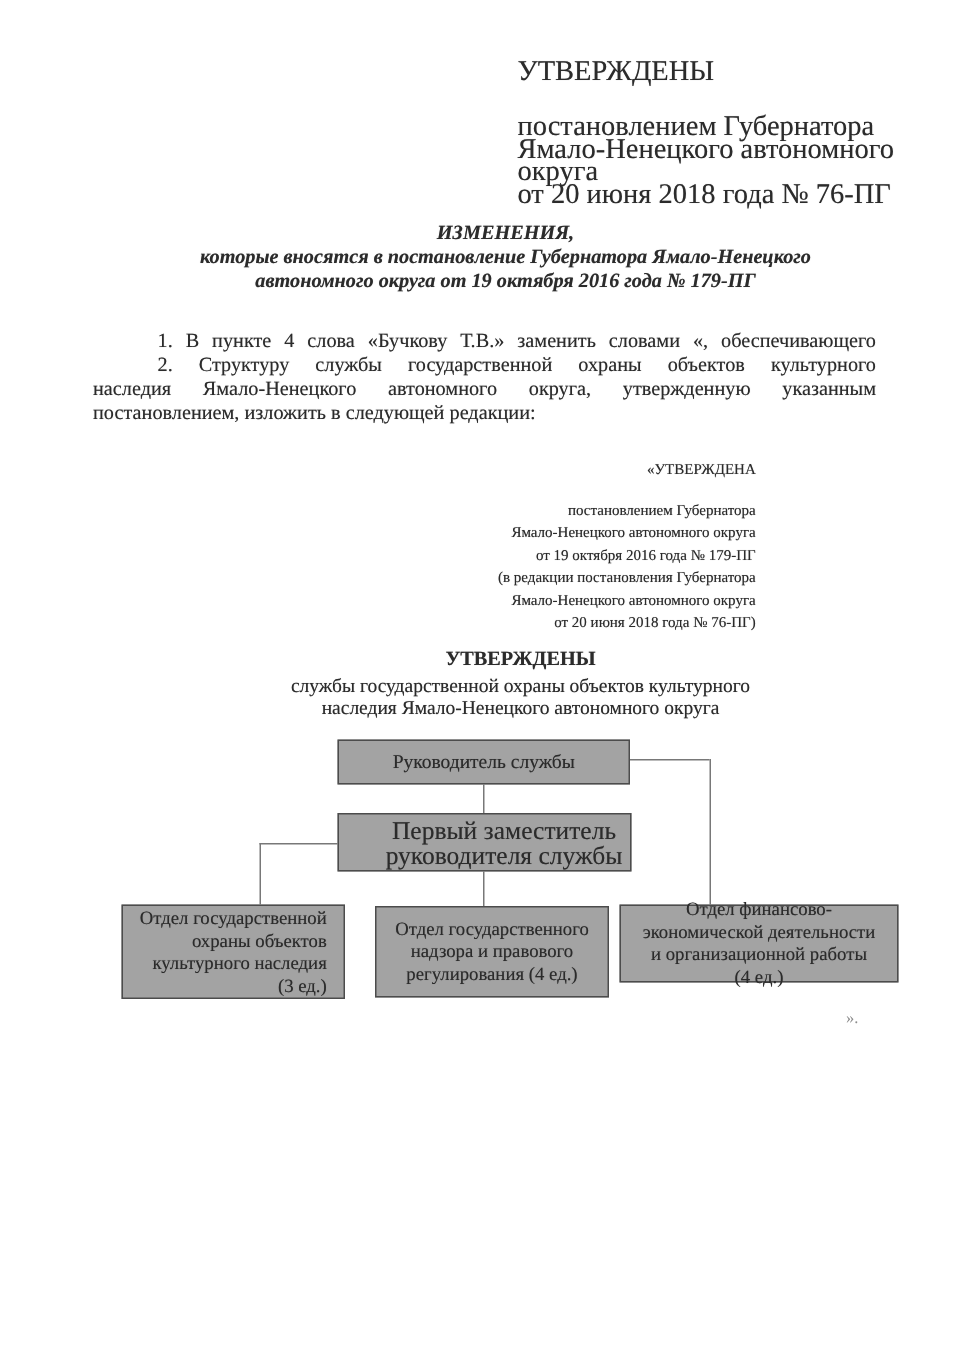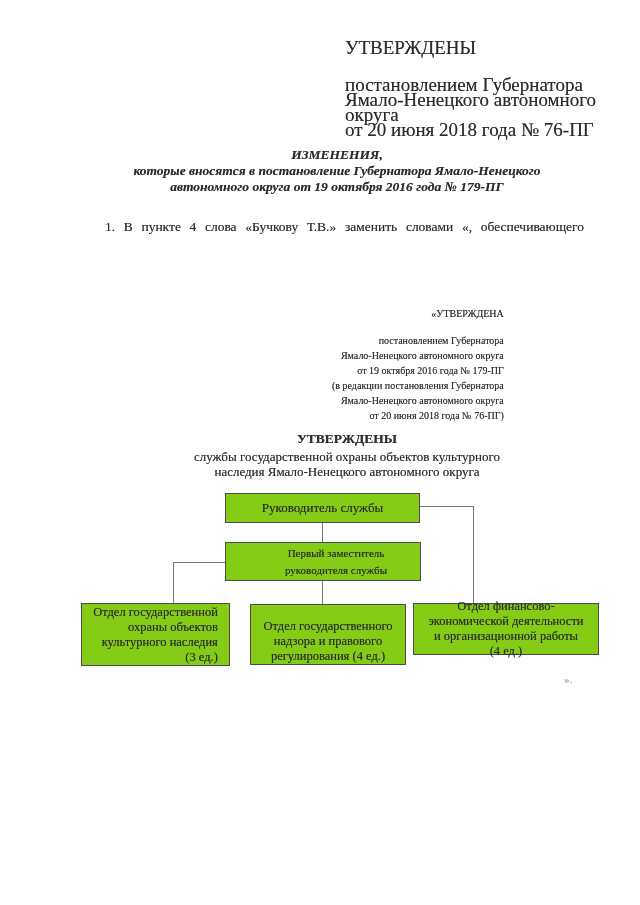--- a/index.html
+++ b/index.html
@@ -50,28 +50,28 @@
   .structure-heading {
     position: absolute; left: 100px; top: 431px; width: 494px;
     text-align: center; font-size: 13px; line-height: 15px;
   }
   .structure-heading .title { font-weight: bold; font-size: 13.5px; }
   .structure-heading .subtitle { margin-top: 3px; }
 
   
   .obox {
     position: absolute; box-sizing: border-box;
-    border: 1px solid #4c4c4c; background: #84cc16;
+    border: 1px solid #4c4c4c; background: #a3a3a3;
     display: flex; align-items: center; justify-content: center;
     text-align: center;
   }
   .obox-root   { left: 225px; top: 493px; width: 195px; height: 30px; font-size: 13px; line-height: 16px; }
-  .obox-deputy { left: 225px; top: 542px; width: 196px; height: 39px; font-size: 11px; line-height: 17px; padding-left: 26px; }
+  .obox-deputy { left: 225px; top: 542px; width: 196px; height: 39px; font-size: 17px; line-height: 17px; padding-left: 26px; }
   .obox-d1 { left: 81px;  top: 603px; width: 149px; height: 63px; font-size: 12.5px; line-height: 15px; text-align: right; }
-  .obox-d2 { left: 250px; top: 604px; width: 156px; height: 61px; font-size: 12.5px; line-height: 15px; align-items: flex-end; }
+  .obox-d2 { left: 250px; top: 604px; width: 156px; height: 61px; font-size: 12.5px; line-height: 15px; }
   .obox-d3 { left: 413px; top: 603px; width: 186px; height: 52px; font-size: 12.5px; line-height: 15px; }
 
   .conn { position: absolute; background: #787878; }
   .conn-v-root-deputy   { left: 322px; top: 523px; width: 1px; height: 19px; }
   .conn-v-deputy-d2     { left: 322px; top: 581px; width: 1px; height: 23px; }
   .conn-h-root-right    { left: 420px; top: 506px; width: 53px; height: 1px; }
   .conn-v-root-right    { left: 473px; top: 506px; width: 1px; height: 97px; }
   .conn-h-deputy-left   { left: 173px; top: 562px; width: 52px; height: 1px; }
   .conn-v-deputy-left   { left: 173px; top: 562px; width: 1px; height: 41px; }
 
@@ -91,20 +91,25 @@
   </div>
 
   <div class="changes-heading">
     <div>ИЗМЕНЕНИЯ,</div>
     <div class="subtitle">которые вносятся в постановление Губернатора Ямало-Ненецкого<br>автономного округа от 19 октября 2016 года № 179-ПГ</div>
   </div>
 
   <div class="body-paragraphs">
     <div>
         <div class="jline jfirst">1. В пункте 4 слова «Бучкову Т.В.» заменить словами «, обеспечивающего</div>
+      </div>
+    <div>
+        <div class="jline jfirst">2. Структуру службы государственной охраны объектов культурного</div>
+        <div class="jline">наследия Ямало-Ненецкого автономного округа, утвержденную указанным</div>
+        <div class="jline jlast">постановлением, изложить в следующей редакции:</div>
       </div>
   </div>
 
   <div class="approval-inner">
     <div>«УТВЕРЖДЕНА</div>
     <div class="stamp-lines">постановлением Губернатора<br>Ямало-Ненецкого автономного округа<br>от 19 октября 2016 года № 179-ПГ<br>(в редакции постановления Губернатора<br>Ямало-Ненецкого автономного округа<br>от 20 июня 2018 года № 76-ПГ)</div>
   </div>
 
   <div class="structure-heading">
     <div class="title">УТВЕРЖДЕНЫ</div>

